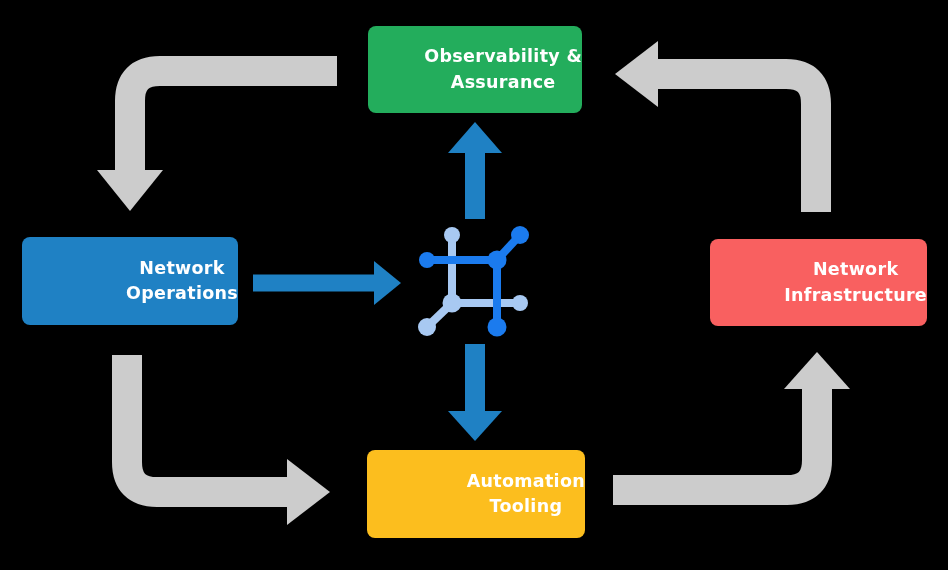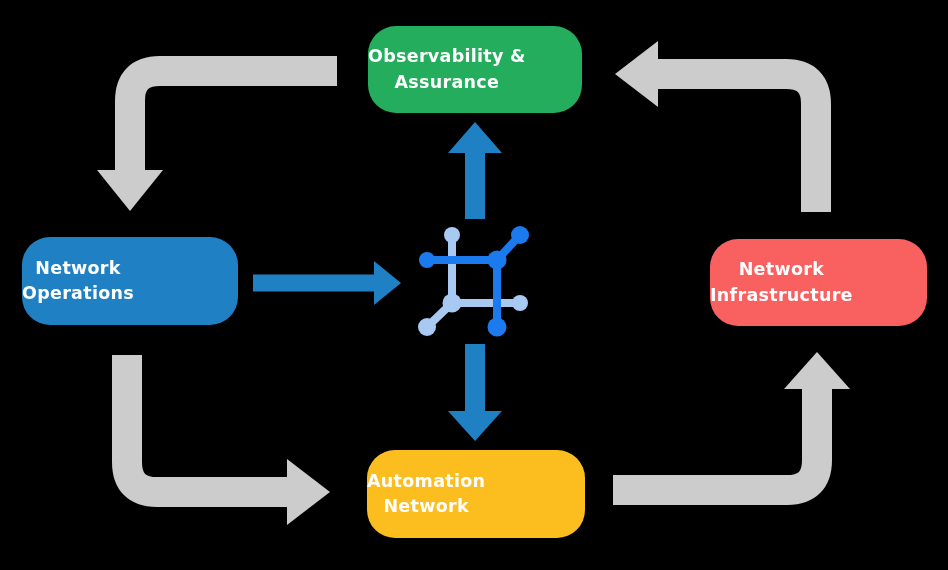--- a/index.html
+++ b/index.html
@@ -16,24 +16,24 @@
     font-family: "DejaVu Sans", "Liberation Sans", sans-serif;
   }
   .layer {
     position: absolute;
     left: 0; top: 0;
     width: 948px;
     height: 570px;
   }
   .node {
     position: absolute;
-    border-radius: 28px;
+    border-radius: 8px;
     display: flex;
     align-items: center;
-    justify-content: flex-start;
+    justify-content: flex-end;
     text-align: center;
     color: var(--text, #fff);
     font-size: 17.5px;
     font-weight: 600;
     line-height: 1.45;
     letter-spacing: 0.3px;
     white-space: pre-line;
   }
   .node-observability { left: 368px; top:  26px; width: 214px; height: 87px; background: var(--green); }
   .node-operations    { left:  22px; top: 237px; width: 216px; height: 88px; background: var(--blue); }
@@ -122,16 +122,16 @@
 Operations</span>
   </div>
 
   <div class="node node-infrastructure">
     <span>Network
 Infrastructure</span>
   </div>
 
   <div class="node node-automation">
     <span>Automation
-Network</span>
+Tooling</span>
   </div>
 
 </div>
 
 </body></html>

